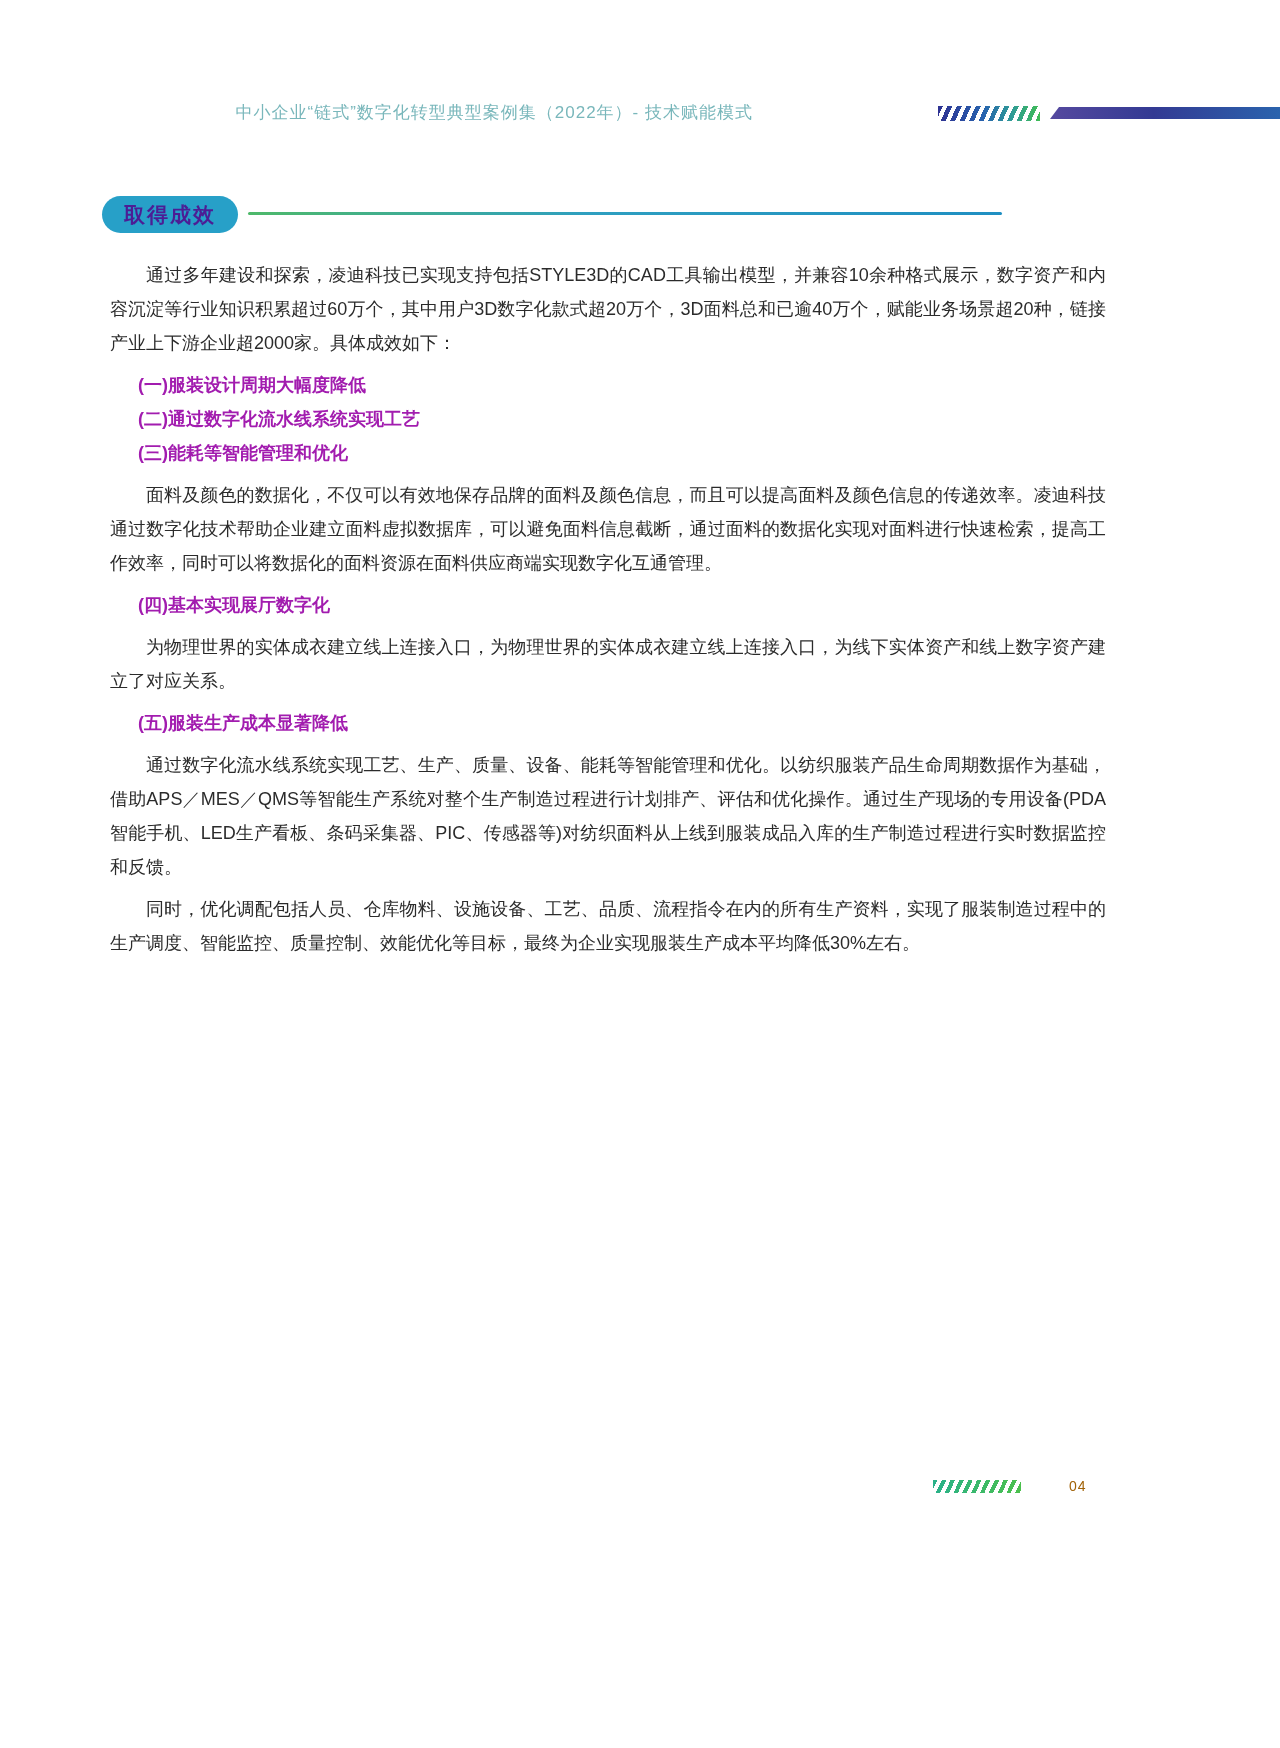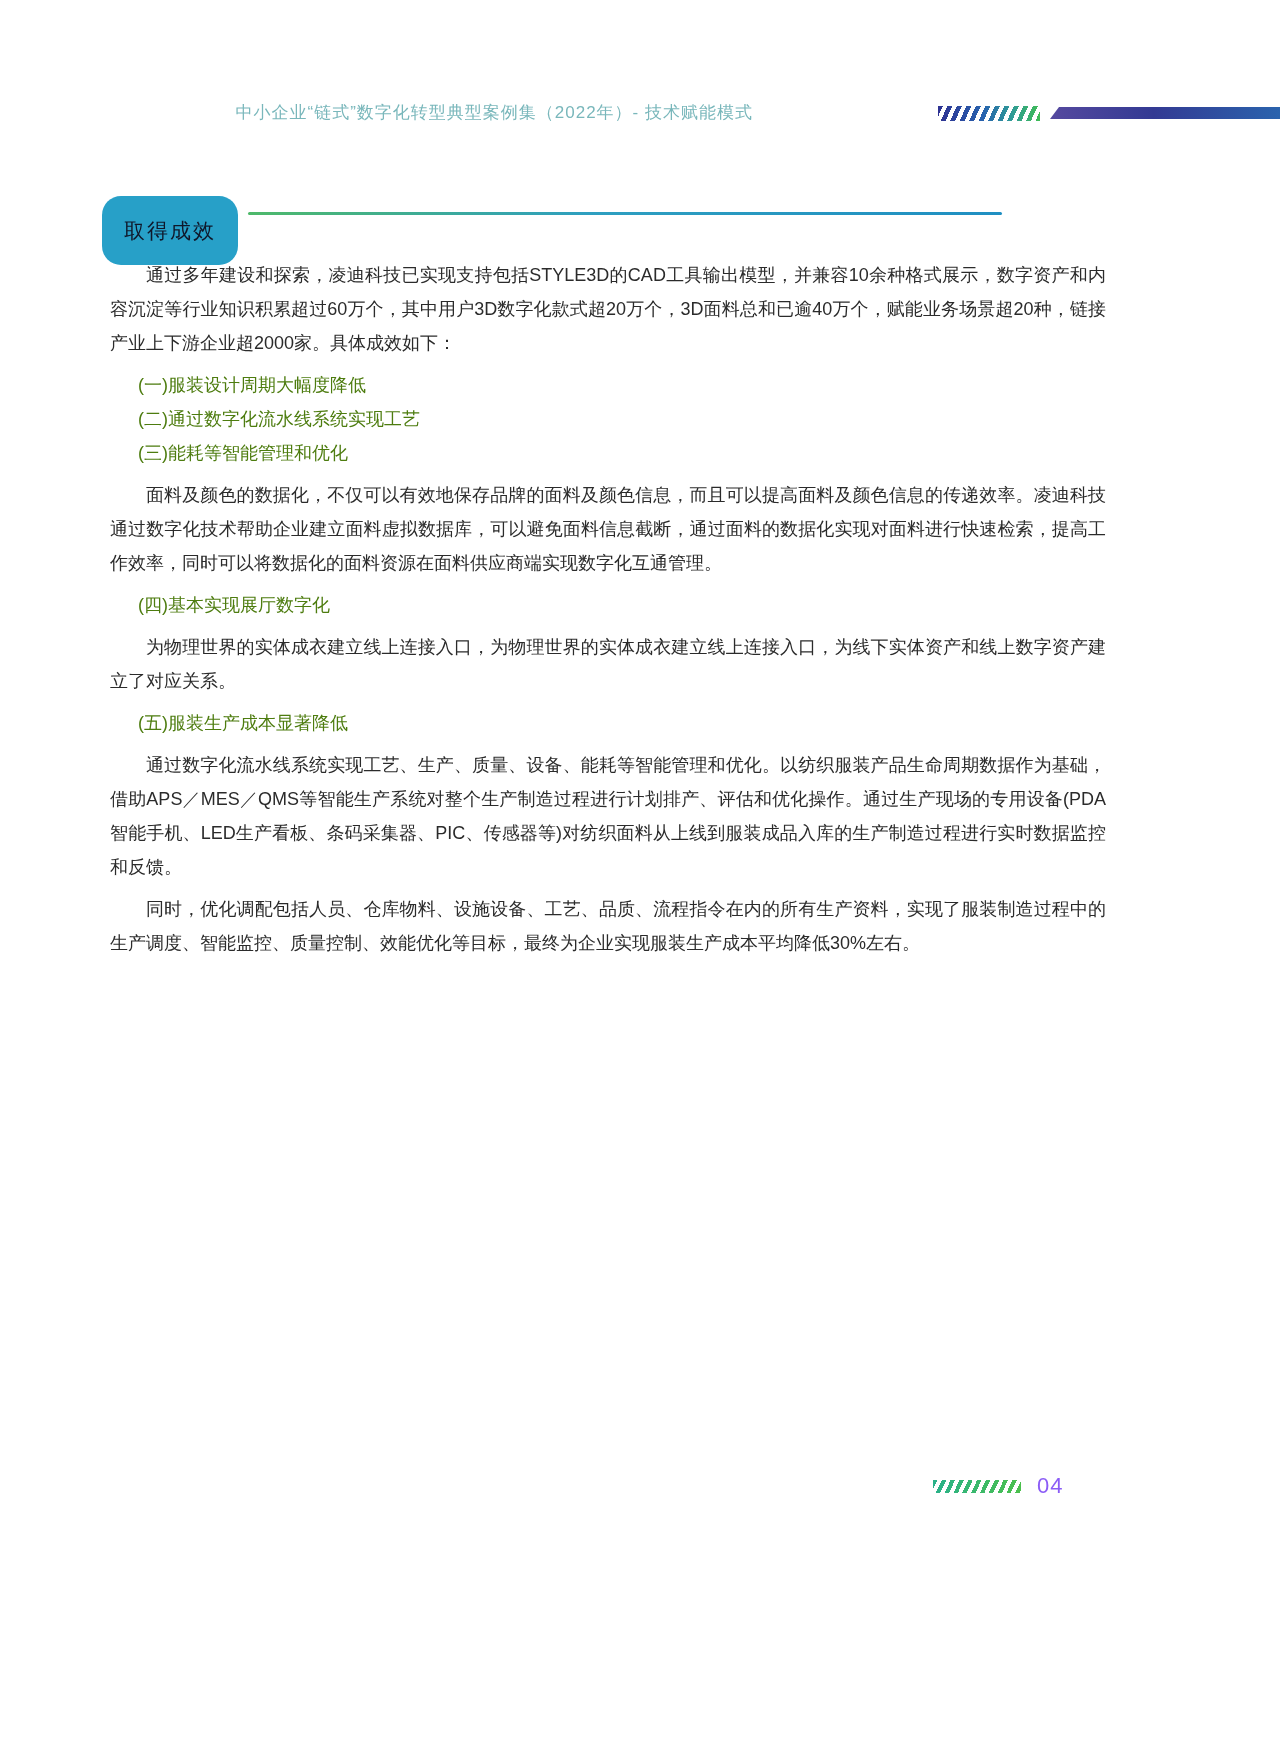--- a/index.html
+++ b/index.html
@@ -23,53 +23,53 @@
             mask:repeating-linear-gradient(115deg,#000 0 4.5px,transparent 4.5px 8.6px);
   }
   .header-bar{
     position:absolute;left:1050px;top:5px;width:230px;height:12px;
     background:linear-gradient(90deg,#55499f 0%,#333a93 45%,#2a63ad 100%);
     clip-path:polygon(9px 0,100% 0,100% 100%,0 100%);
   }
 
   
   .badge{
-    position:absolute;left:102px;top:196px;height:37px;padding:16px 22px;
-    background:#27a0c8;border-radius:19px;color:#0f172a;
-    font-size:21px;font-weight:400;letter-spacing:2px;
+    position:absolute;left:102px;top:196px;height:37px;padding:0 22px;
+    background:#27a0c8;border-radius:19px;color:#4c1d95;
+    font-size:21px;font-weight:700;letter-spacing:2px;
     display:flex;align-items:center;justify-content:center;
   }
   .badge-rule{
     position:absolute;left:248px;top:212px;width:754px;height:3px;border-radius:2px;
     background:linear-gradient(90deg,#4eb96a 0%,#2e9fc0 45%,#1f8fc2 100%);
   }
 
   
   .main{
     position:absolute;left:102px;top:250px;width:1012px;
     font-size:18px;line-height:34px;color:#2b2b2b;text-align:justify;
   }
   .main p{margin:8px;text-indent:2em;}
   .main h3{
-    margin:0;font-size:18px;line-height:34px;font-weight:400;
-    color:#4d7c0f;text-indent:2em;text-align:left;
+    margin:0;font-size:18px;line-height:34px;font-weight:700;
+    color:#a21caf;text-indent:2em;text-align:left;
   }
 
   
   .page-footer{
     position:absolute;top:1477px;left:933px;height:18px;
     display:flex;align-items:center;gap:16px;
   }
   .footer-slashes{
     width:88px;height:13px;
     background:linear-gradient(90deg,#29b18a 0%,#4bc04c 100%);
     -webkit-mask:repeating-linear-gradient(115deg,#000 0 4px,transparent 4px 8px);
             mask:repeating-linear-gradient(115deg,#000 0 4px,transparent 4px 8px);
   }
-  .page-number{font-size:22px;color:#8b5cf6;letter-spacing:1px;}
+  .page-number{font-size:14px;color:#a16207;letter-spacing:1px;margin-left:32px;}
 </style>
 </head>
 <body>
 
 <div class="page">
 
   <div class="page-header">
     <div class="header-title">中小企业“链式”数字化转型典型案例集（2022年）- 技术赋能模式</div>
     <div class="header-slashes"></div>
     <div class="header-bar"></div>

